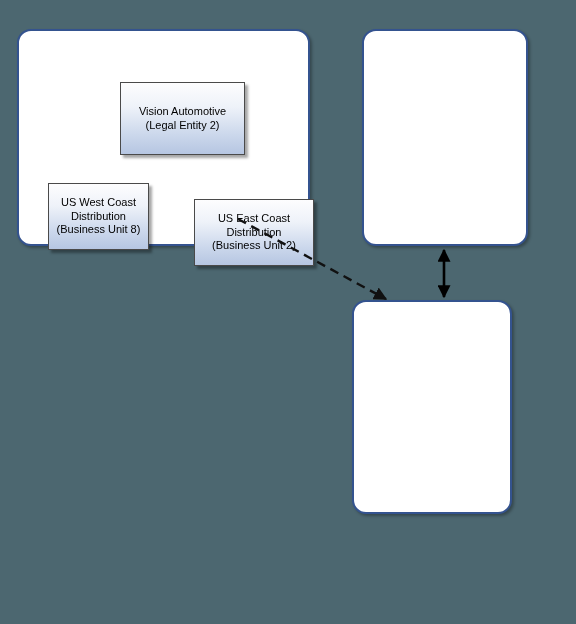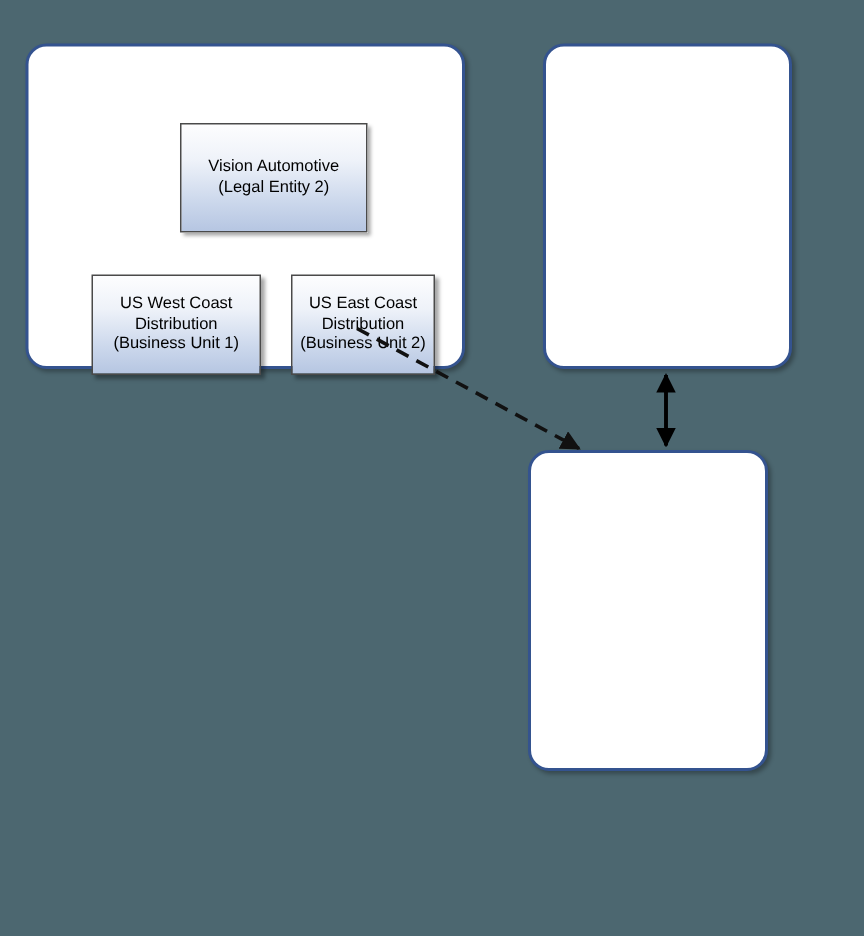--- a/index.html
+++ b/index.html
@@ -47,22 +47,22 @@
     line-height: 13.5px;
     color: #000000;
     box-shadow: 2.5px 2.5px 2.5px rgba(0,0,0,0.35);
   }
   .node.blue {
     background: linear-gradient(to bottom, #fdfdfe 0%, #eef2f9 34%, #ccd8ec 72%, #b6c6e2 100%);
   }
   .node span { display: block; }
 
   #node-vision-automotive { left: 101px; top: 51px;  width: 125px; height: 73px; }
-  #node-us-west-coast     { left: 42px;  top: 152px; width: 113px; height: 67px; }
-  #node-us-east-coast     { left: 175px; top: 152px; width: 96px; height: 67px; }
+  #node-us-west-coast     { left: 29px;  top: 152px; width: 101px; height: 67px; }
+  #node-us-east-coast     { left: 175px; top: 168px; width: 120px; height: 67px; }
 
   
   #connectors {
     position: absolute;
     left: 0; top: 0;
     width: 576px; height: 624px;
     pointer-events: none;
   }
 </style>
 </head>
@@ -76,21 +76,21 @@
       <div>
         <span>Vision Automotive</span>
         <span>(Legal Entity 2)</span>
       </div>
     </div>
 
     <div class="node blue" id="node-us-west-coast">
       <div>
         <span>US West Coast</span>
         <span>Distribution</span>
-        <span>(Business Unit 1)</span>
+        <span>(Business Unit 8)</span>
       </div>
     </div>
 
     <div class="node blue" id="node-us-east-coast">
       <div>
         <span>US East Coast</span>
         <span>Distribution</span>
         <span>(Business Unit 2)</span>
       </div>
     </div>

